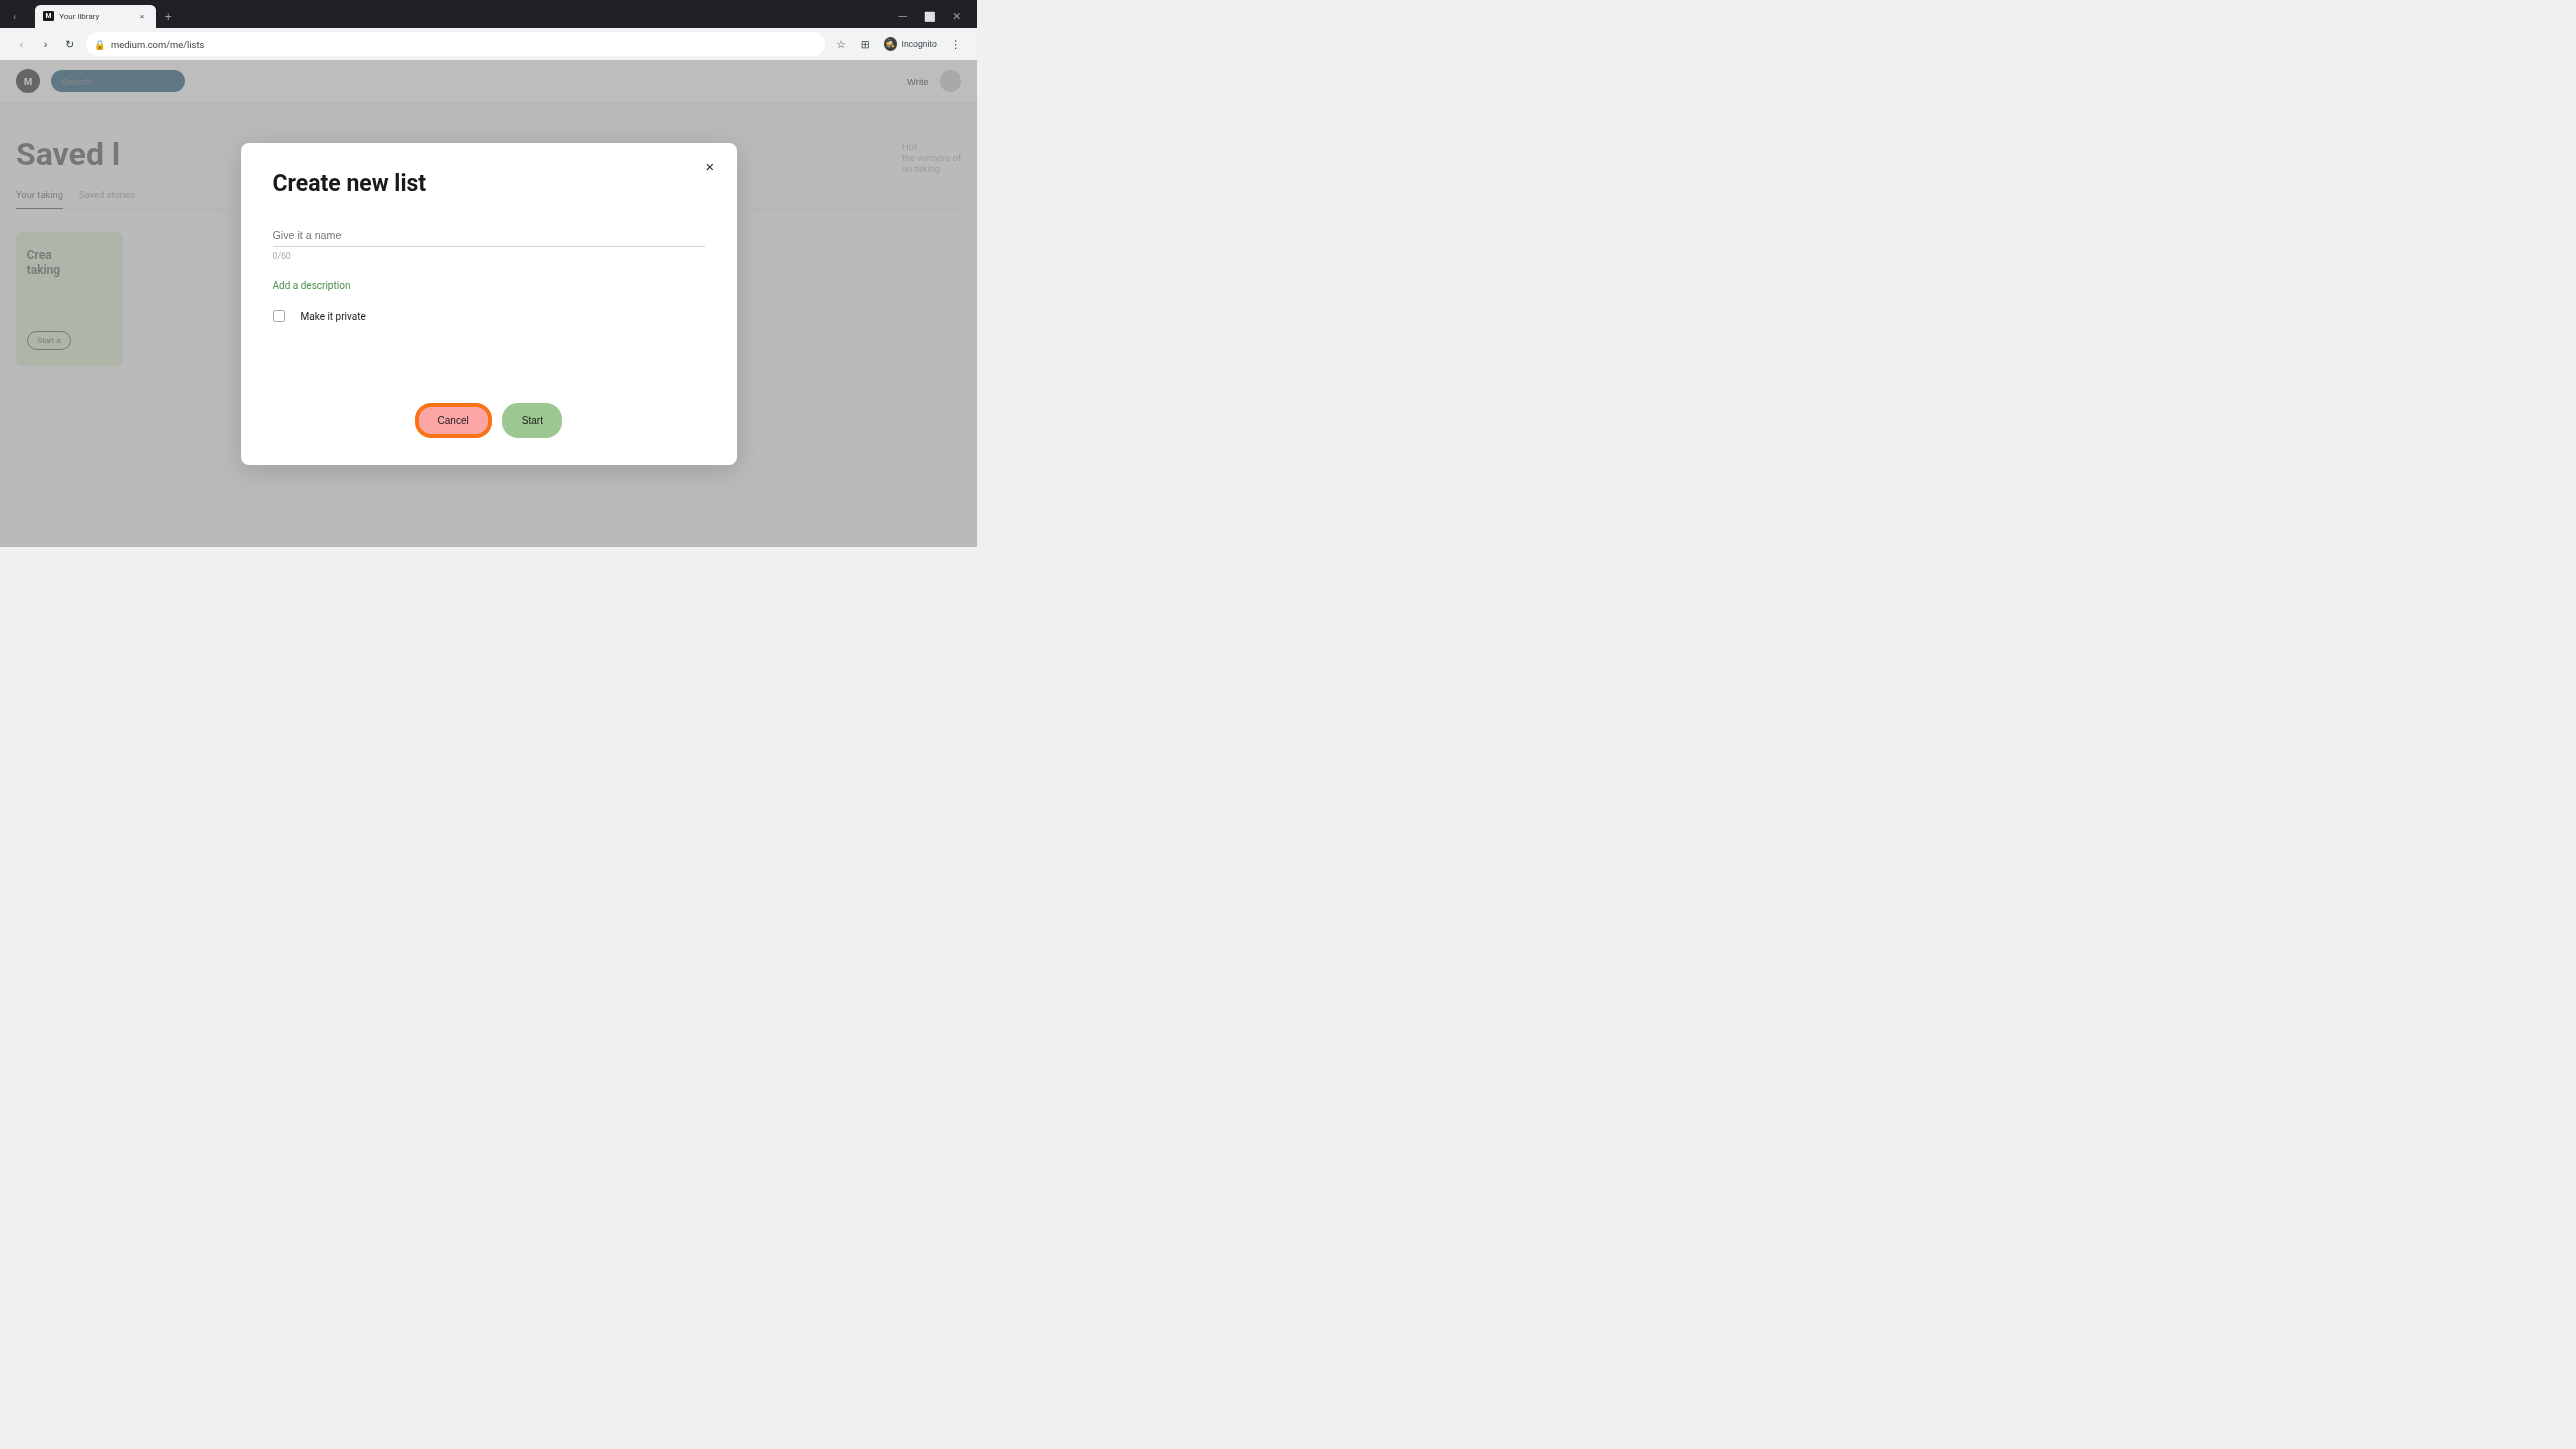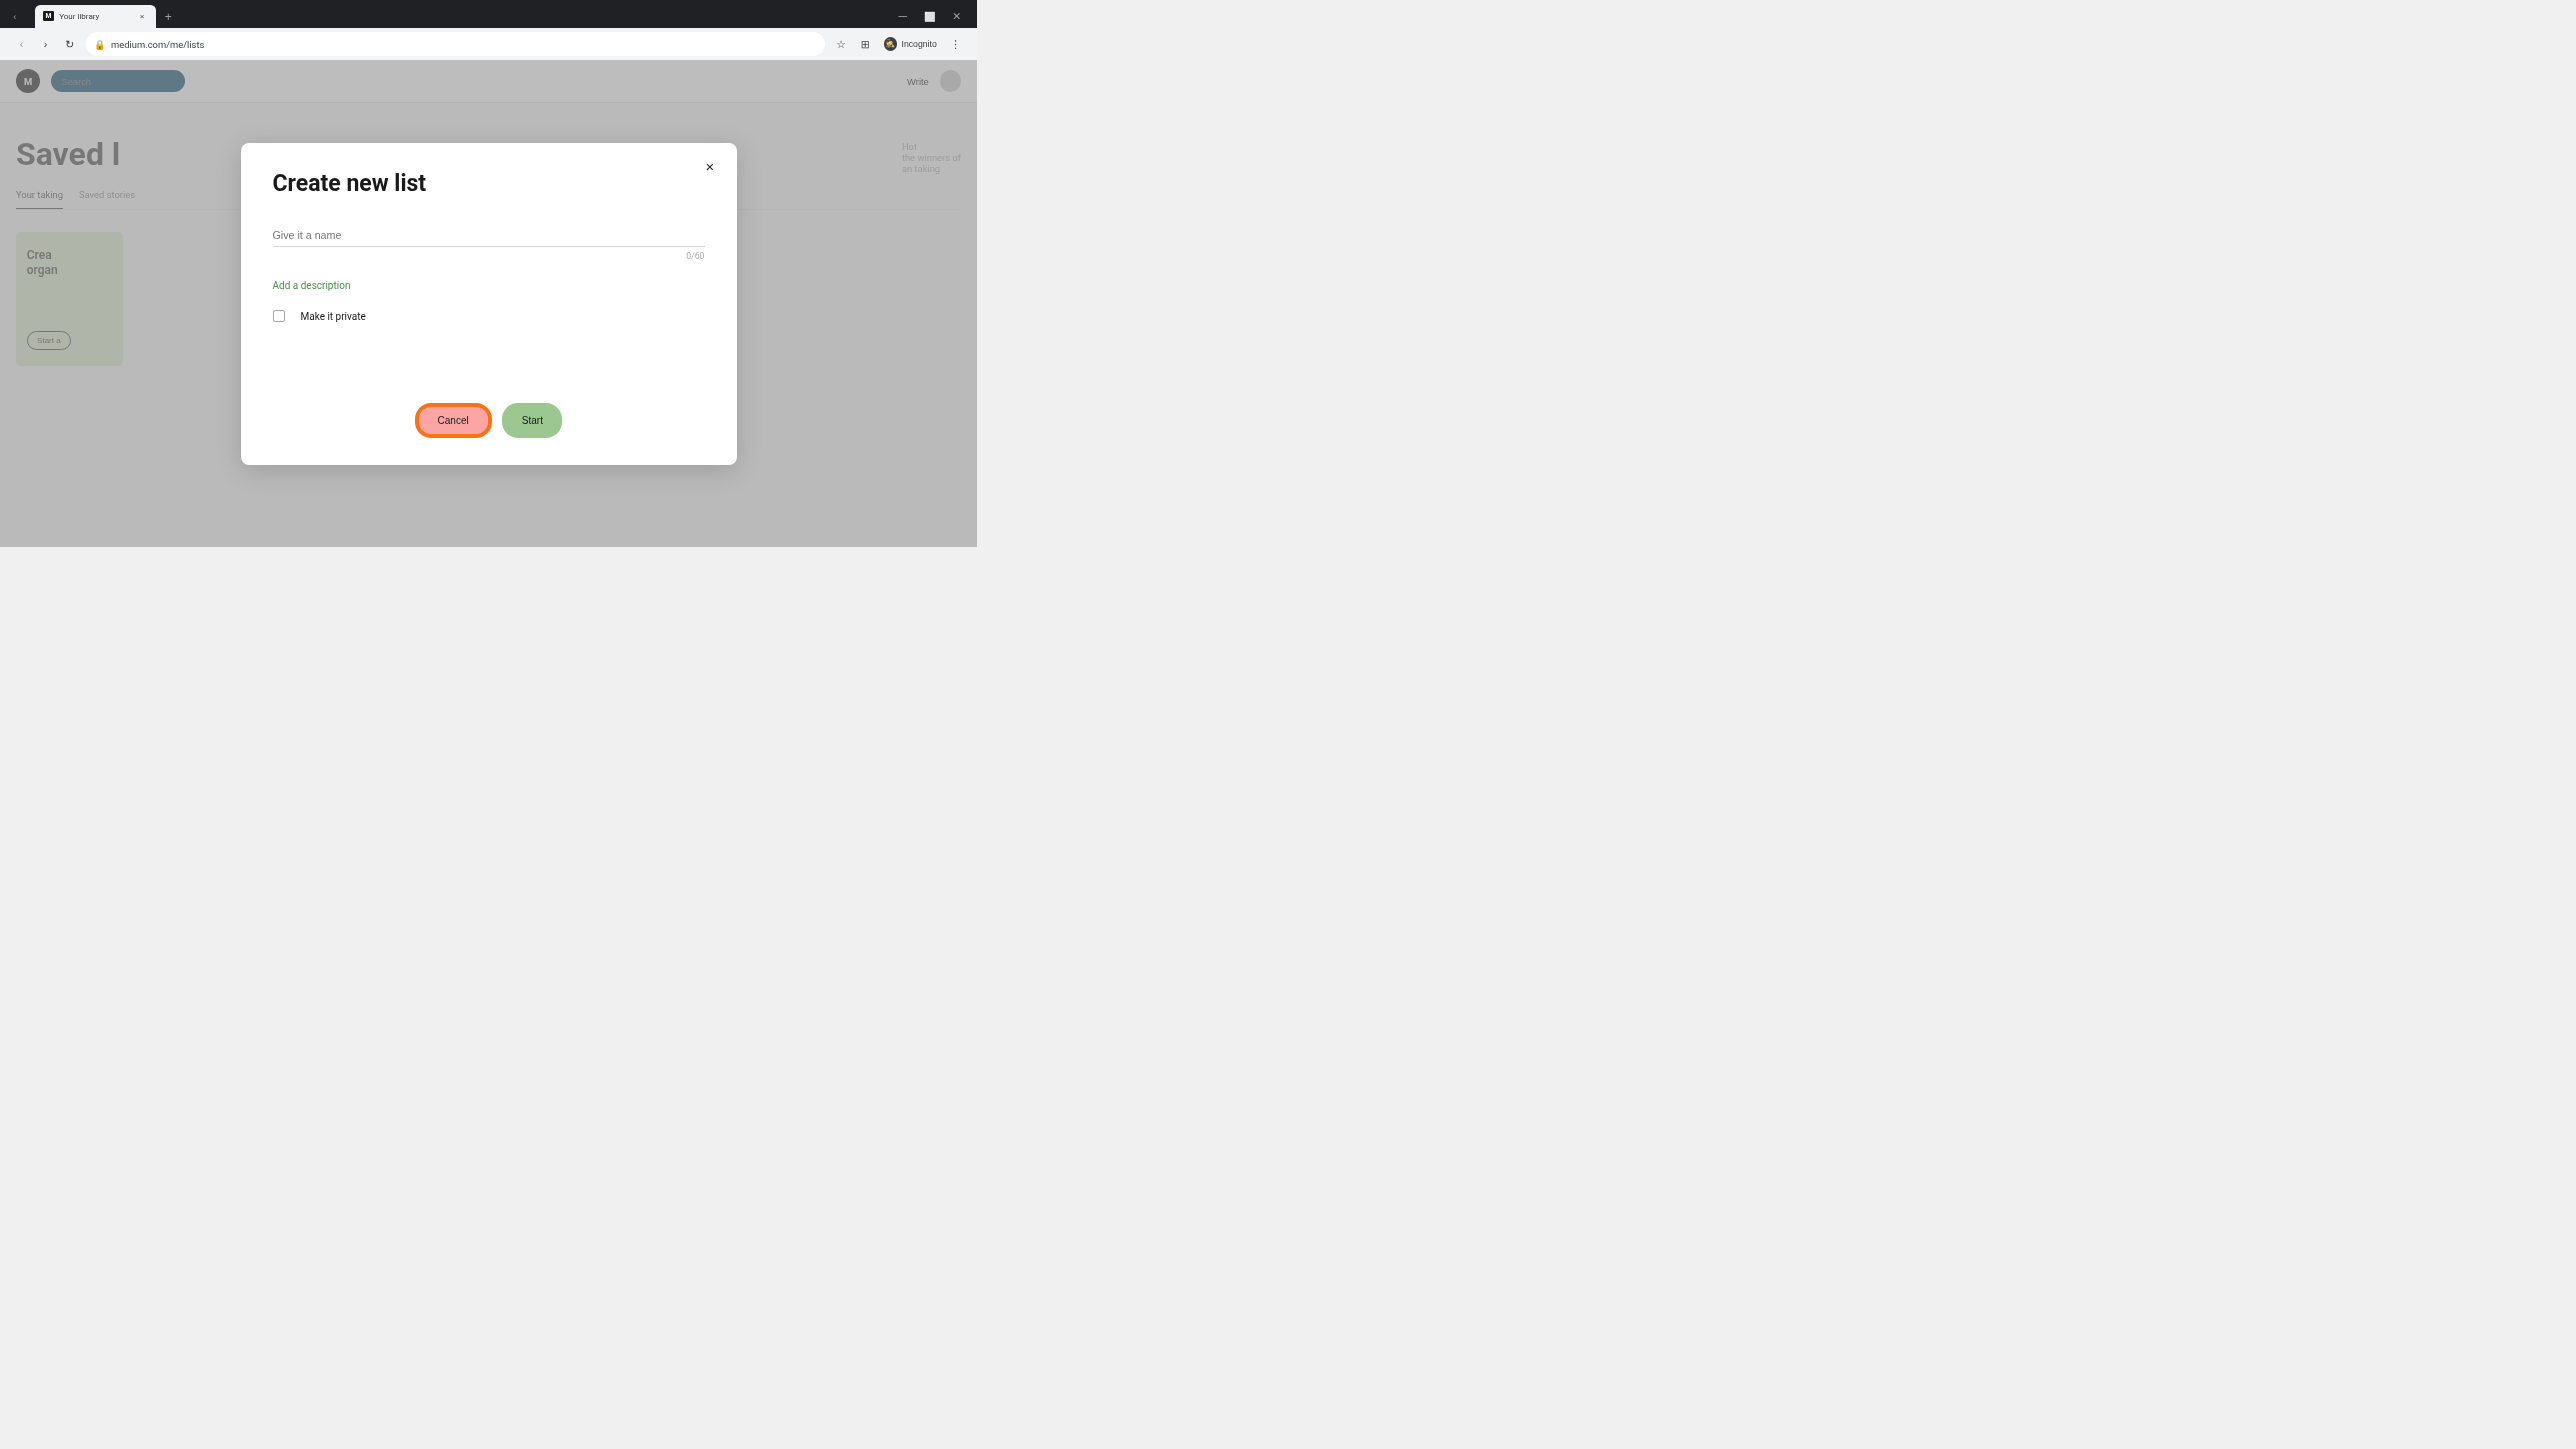--- a/index.html
+++ b/index.html
@@ -357,21 +357,20 @@
       width: 100%;
       border: none;
       border-bottom: 0.7px solid #d4d4d4;
       padding: 5.4px 0;
       font-size: 10.7px;
       color: #aaa;
       outline: none;
       background: transparent;
     }
     .char-count {
-      text-align: right;
       font-size: 8.7px;
       color: #aaa;
       margin-top: 4px;
     }
     .add-description-link {
       display: inline-block;
       color: #4a8f4a;
       font-size: 10px;
       cursor: pointer;
       margin-top: 13.4px;
@@ -502,21 +501,21 @@
 
   <div class="page-body">
     <div class="page-title-text">Saved l</div>
     <div class="page-tabs">
       <div class="page-tab active">Your taking</div>
       <div class="page-tab">Saved stories</div>
     </div>
     <div class="create-list-card">
       <div class="create-list-card-text">
         <div>Crea</div>
-        <div>organ</div>
+        <div>taking</div>
       </div>
       <button class="start-list-btn">Start a</button>
     </div>
   </div>
 
   <div class="bg-text-right">
     <div>Hot</div>
     <div>the winners of</div>
     <div>an taking</div>
   </div>

